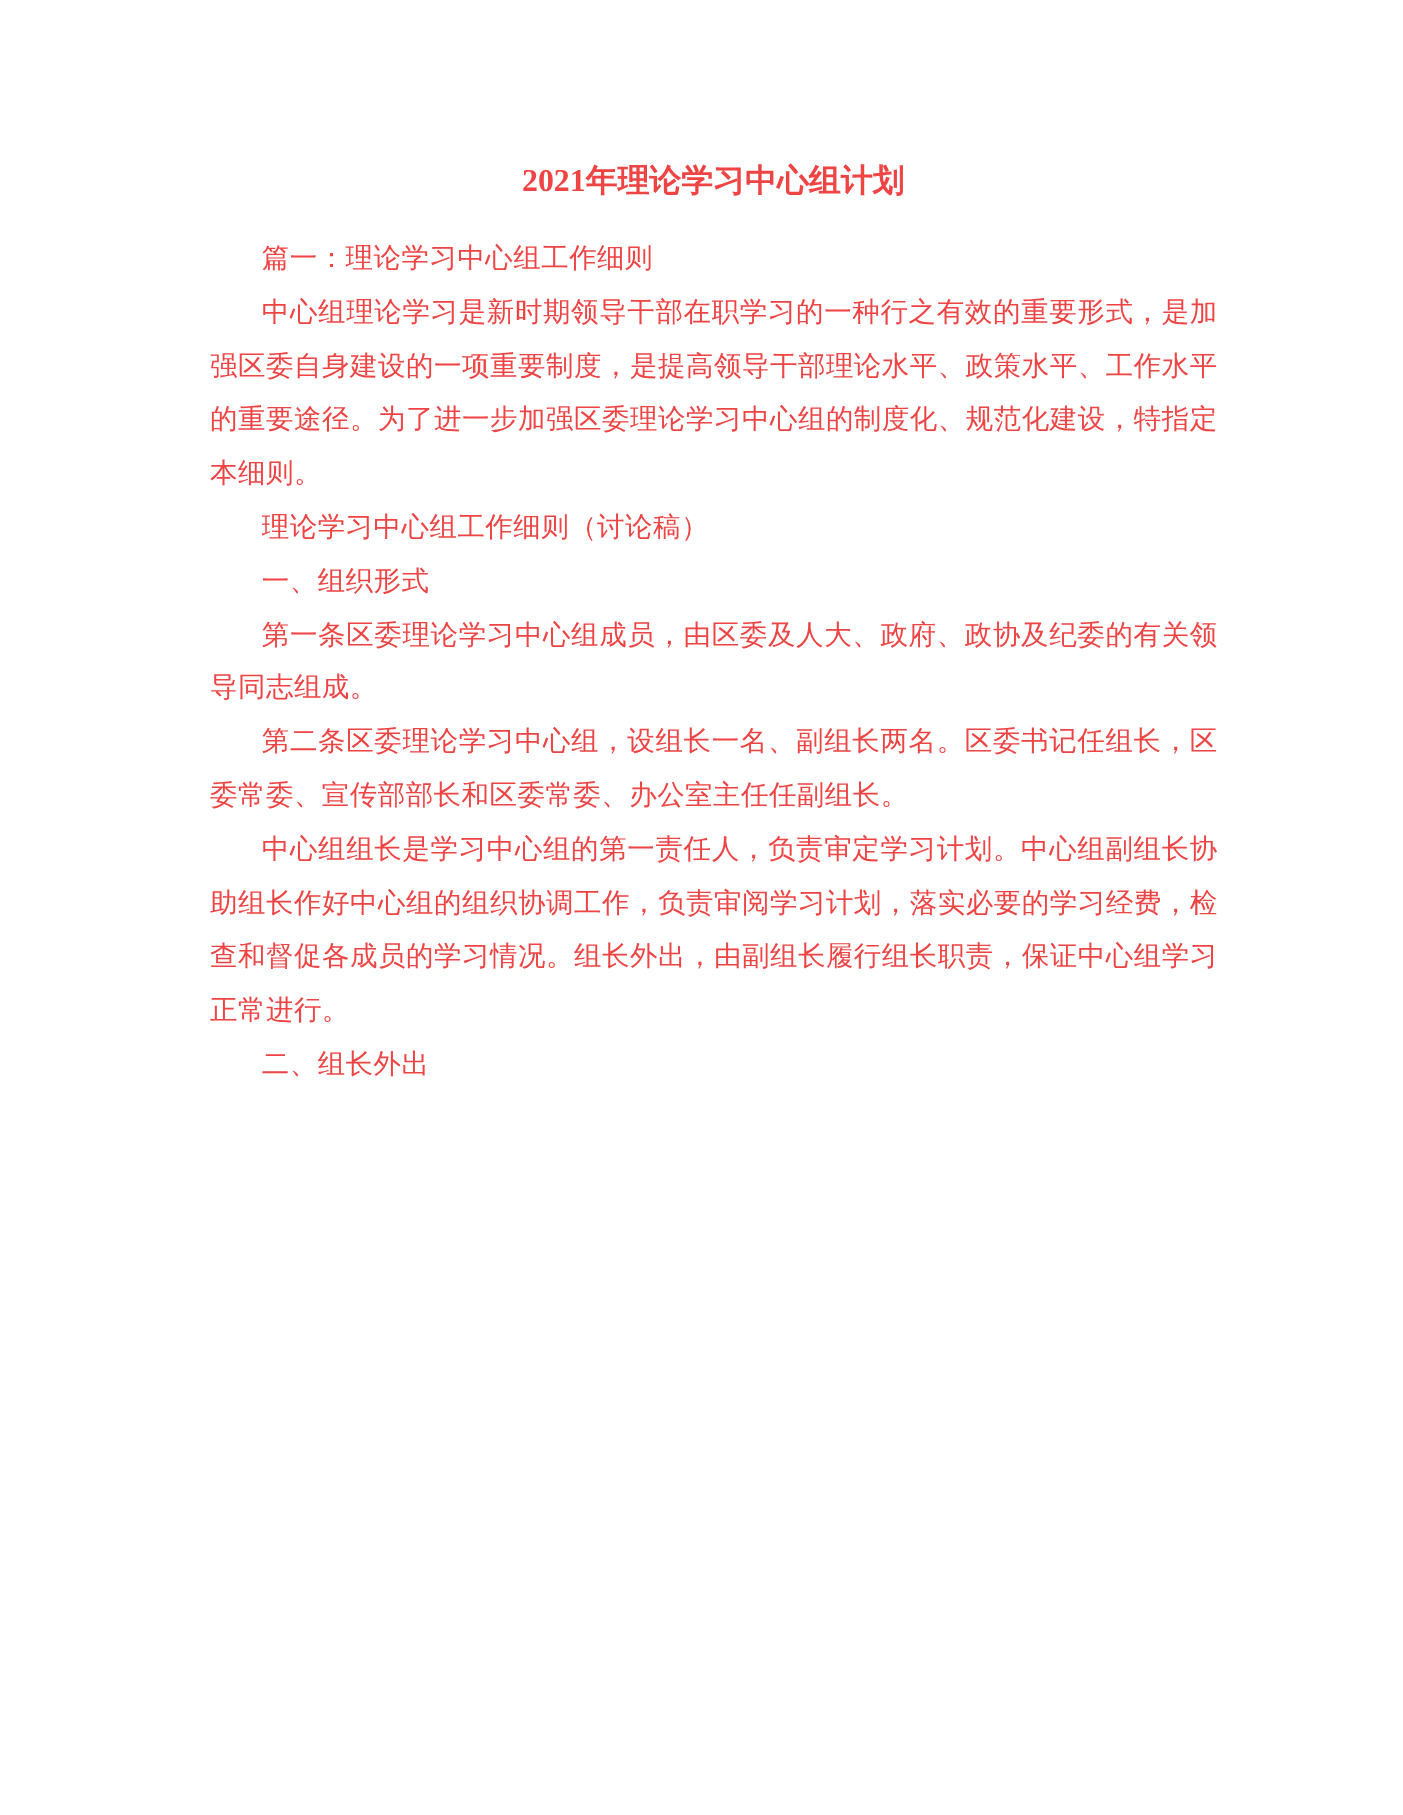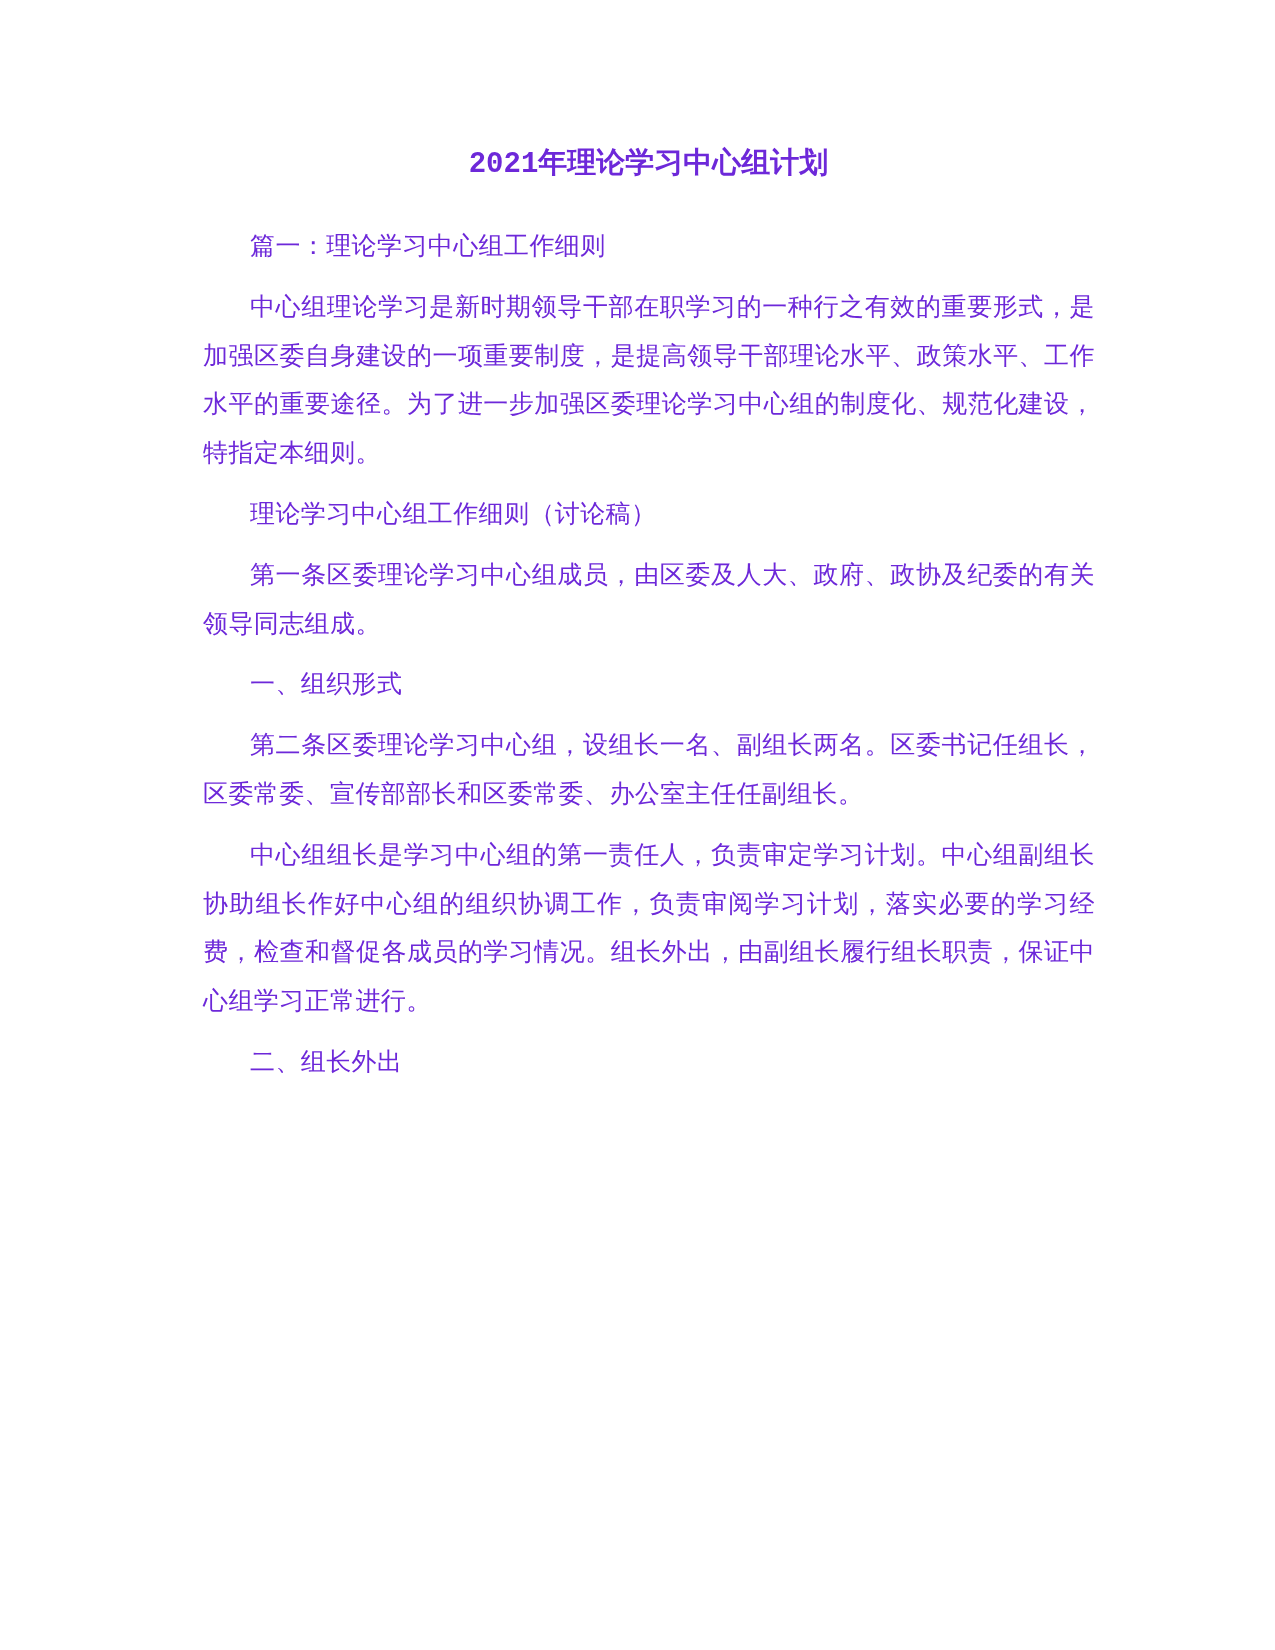--- a/index.html
+++ b/index.html
@@ -6,22 +6,22 @@
   html, body {
     margin: 0;
     padding: 0;
     background: #ffffff;
   }
   .page {
     position: relative;
     width: 1275px;
     height: 1484px;
     background: #ffffff;
-    color: #6d28d9;
-    font-family: Liberation Mono, monospace;
+    color: #ef4444;
+    font-family: Liberation Serif, serif;
     overflow: hidden;
   }
   .doc-title {
     position: absolute;
     top: 145px;
     left: 190px;
     width: 917px;
     margin: 0;
     font-size: 29px;
     line-height: 40px;
@@ -29,38 +29,38 @@
     text-align: center;
     white-space: nowrap;
   }
   .doc-body {
     position: absolute;
     top: 212px;
     left: 191px;
     width: 916px;
   }
   .para {
-    margin: 12px;
+    margin: 0;
     font-size: 25px;
     line-height: 48.8px;
     letter-spacing: 0.4px;
     text-align: justify;
     text-indent: 47px;
     word-break: break-all;
   }
 </style>
 </head>
 <body>
 
 <div class="page">
   <h1 class="doc-title">2021年理论学习中心组计划</h1>
 
   <div class="doc-body">
     <p class="para">篇一：理论学习中心组工作细则</p>
     <p class="para">中心组理论学习是新时期领导干部在职学习的一种行之有效的重要形式，是加强区委自身建设的一项重要制度，是提高领导干部理论水平、政策水平、工作水平的重要途径。为了进一步加强区委理论学习中心组的制度化、规范化建设，特指定本细则。</p>
     <p class="para">理论学习中心组工作细则（讨论稿）</p>
+    <p class="para">一、组织形式</p>
     <p class="para">第一条区委理论学习中心组成员，由区委及人大、政府、政协及纪委的有关领导同志组成。</p>
-    <p class="para">一、组织形式</p>
     <p class="para">第二条区委理论学习中心组，设组长一名、副组长两名。区委书记任组长，区委常委、宣传部部长和区委常委、办公室主任任副组长。</p>
     <p class="para">中心组组长是学习中心组的第一责任人，负责审定学习计划。中心组副组长协助组长作好中心组的组织协调工作，负责审阅学习计划，落实必要的学习经费，检查和督促各成员的学习情况。组长外出，由副组长履行组长职责，保证中心组学习正常进行。</p>
     <p class="para">二、组长外出</p>
   </div>
 </div>
 
 </body></html>

